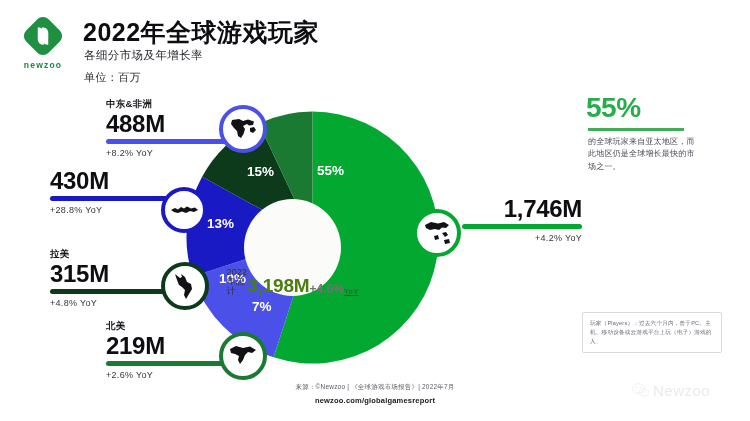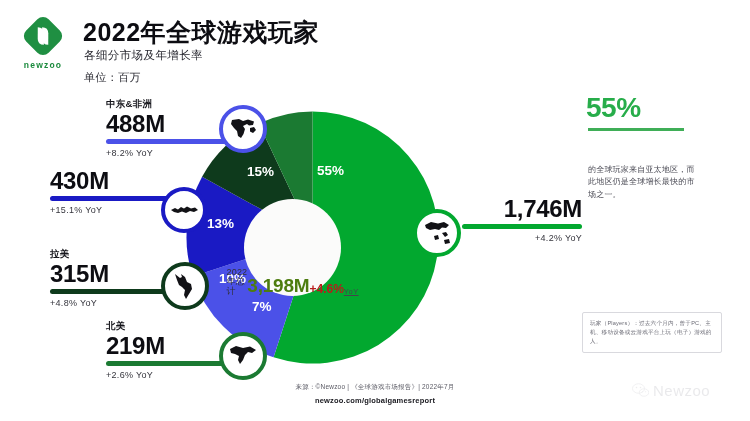--- a/index.html
+++ b/index.html
@@ -42,21 +42,21 @@
     pointer-events:none;white-space:nowrap;
   }
   .center-hub{
     position:absolute;left:244px;top:199px;width:97px;height:97px;
     border-radius:50%;background:#fbfbfa;
     display:flex;flex-direction:row;align-items:flex-end;justify-content:center;
     line-height:1.05;
   }
   .hub-top{font-size:9px;color:#303038;letter-spacing:.2px;}
   .hub-big{font-size:19px;font-weight:bold;color:#4d7c0f;margin-top:1px;letter-spacing:-.2px;}
-  .hub-yoy{font-size:12px;font-weight:bold;color:#b91c1c;margin-top:1px;}
+  .hub-yoy{font-size:12px;font-weight:bold;color:#737373;margin-top:1px;}
   .hub-yoylab{font-size:7.5px;color:#44444c;letter-spacing:.4px;text-decoration:underline;}
 
   
   .callout{position:absolute;}
   .c-region{font-size:9.5px;font-weight:bold;color:#16161c;white-space:nowrap;letter-spacing:.3px;}
   .c-value{font-size:24px;font-weight:bold;color:#0d0d12;white-space:nowrap;letter-spacing:-.3px;line-height:1.05;}
   .c-yoy{font-size:9px;color:#35353d;white-space:nowrap;letter-spacing:.3px;}
   .c-rule{height:5px;border-radius:3px;margin:3px 0 4px 0;}
 
   .bubble{
@@ -67,21 +67,21 @@
   .bubble svg{display:block;}
 
   
   .stat-pct{
     position:absolute;left:586px;top:92px;
     font-size:28px;font-weight:bold;color:#27ad4a;letter-spacing:-.5px;
   }
   .stat-rule{position:absolute;left:588px;top:128px;width:96px;height:2.5px;background:#3fae57;}
   .stat-body{
     position:absolute;left:588px;top:136px;width:112px;
-    font-size:8px;line-height:1.55;color:#4c4c56;letter-spacing:.2px;margin-top:28px;
+    font-size:8px;line-height:1.55;color:#4c4c56;letter-spacing:.2px;
   }
   .note-box{
     position:absolute;left:582px;top:312px;width:140px;
     border:1px solid #d9d9de;border-radius:2px;
     padding:6px 7px;box-sizing:border-box;
     font-size:5.6px;line-height:1.6;color:#6a6a74;letter-spacing:.2px;
   }
 
   
   .src1{
@@ -154,21 +154,21 @@
   <div class="bubble" style="left:219px;top:105px;width:48px;height:48px;border:4px solid #4b51e8;">
     <svg width="30" height="26" viewBox="0 0 60 52">
       <path fill="#121216" d="M8 8 L22 6 L30 10 L40 7 L52 11 L50 18 L42 19 L38 16 L30 20 L34 26 L31 36 L26 44 L20 40 L18 30 L12 24 L6 16 Z
                                M44 24 L52 22 L56 28 L50 34 L44 31 Z"></path>
     </svg>
   </div>
 
   <div class="callout" style="left:50px;top:168px;width:120px;">
     <div class="c-value">430M</div>
     <div class="c-rule" style="background:#1a1ac4;width:120px;"></div>
-    <div class="c-yoy">+15.1% YoY</div>
+    <div class="c-yoy">+28.8% YoY</div>
   </div>
   <div class="bubble" style="left:161px;top:187px;width:46px;height:46px;border:4px solid #1a1ac4;">
     <svg width="30" height="16" viewBox="0 0 60 32">
       <path fill="#121216" d="M4 16 L12 12 L18 15 L24 10 L30 13 L36 9 L44 13 L52 11 L58 16 L50 20 L42 18 L34 22 L26 19 L18 22 L10 20 Z"></path>
     </svg>
   </div>
 
   <div class="callout" style="left:50px;top:248px;width:120px;">
     <div class="c-region">拉美</div>
     <div class="c-value">315M</div>

